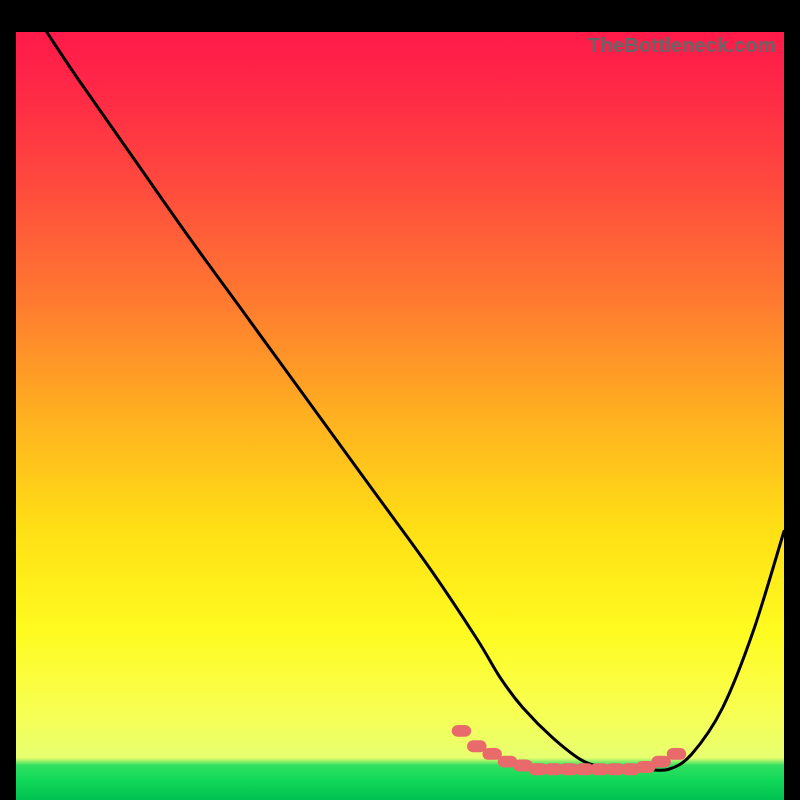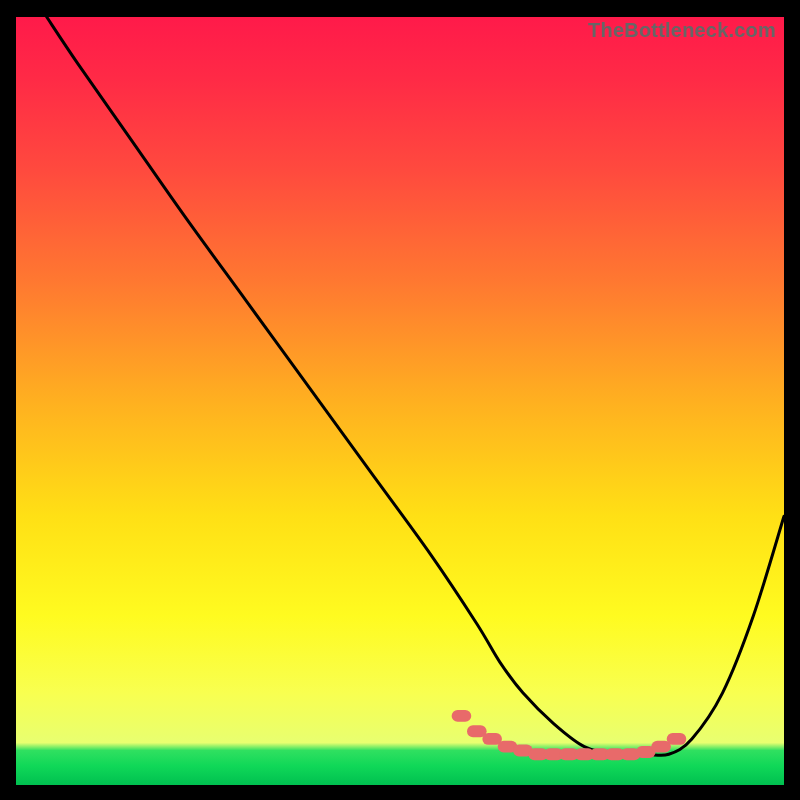--- a/index.html
+++ b/index.html
@@ -7,21 +7,21 @@
     padding: 0;
     width: 800px;
     height: 800px;
     background: #000000;
     overflow: hidden;
     font-family: Arial, Helvetica, sans-serif;
   }
   .frame {
     position: absolute;
     left: 16px;
-    top: 17px;
+    top: 32px;
     width: 768px;
     height: 660px;
     background: #000;
   }
   .plot-area {
     position: absolute;
     left: 0;
     top: 0;
     width: 768px;
     height: 768px;

